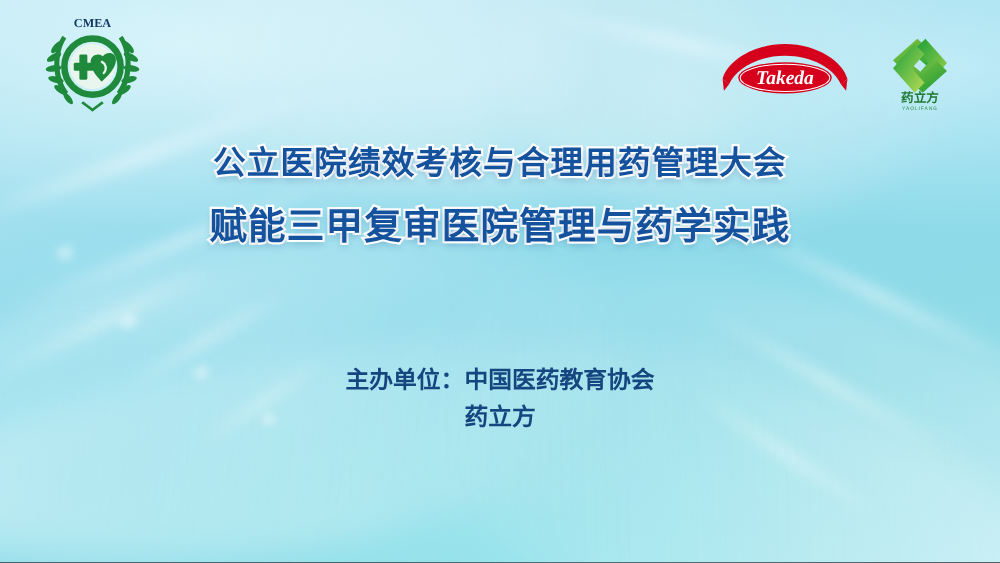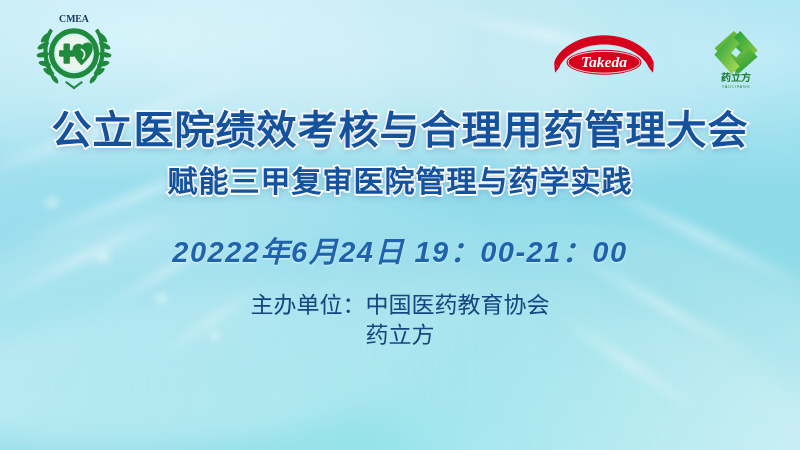--- a/index.html
+++ b/index.html
@@ -65,32 +65,32 @@
   .s9 { left:430px;  top:30px;  width:230px; height:10px; transform: rotate(12deg); }
 
   .dot {
     position:absolute; border-radius:50%;
     background: radial-gradient(circle, rgba(255,255,255,0.55), rgba(255,255,255,0) 70%);
     filter: blur(3px);
   }
 
   
   .logo-cmea { position:absolute; left:36px; top:12px; width:76px; height:78px; }
-  .logo-takeda { position:absolute; left:552px; top:32px; width:104px; height:48px; }
+  .logo-takeda { position:absolute; left:576px; top:32px; width:104px; height:48px; }
   .logo-yaolifang { position:absolute; left:700px; top:28px; width:72px; height:62px; }
 
   
   .title-block {
     position:absolute; left:0; right:0; top:106px;
     text-align:center;
   }
   .title-line {
     font-family: "Liberation Sans", "DejaVu Sans", sans-serif;
     font-weight: bold;
-    font-size: 40px;
+    font-size: 26px;
     line-height: 48px;
     letter-spacing: 1px;
     color: #14529e;
     -webkit-text-stroke: 3.5px #ffffff;
     paint-order: stroke fill;
     text-shadow:
        0 2px 0 rgba(255,255,255,0.95),
        0 3px 6px rgba(20,70,130,0.28);
     white-space: nowrap;
   }
@@ -109,22 +109,22 @@
     white-space: nowrap;
   }
 
   .org-block {
     position:absolute; left:0; right:0; top:290px;
     text-align:center;
   }
   .org-inner { display:inline-block; text-align:left; }
   .org-row {
     font-family: "Liberation Sans", "DejaVu Sans", sans-serif;
-    font-weight: normal;
-    font-size: 23px;
+    font-weight: bold;
+    font-size: 19px;
     line-height: 30px;
     color: #16467f;
     white-space: nowrap;
   }
   .org-label { display:inline-block; }
   .org-value { display:inline-block; }
   .org-row.indent .org-label { visibility:hidden; }
 </style>
 </head>
 <body>
@@ -247,21 +247,20 @@
       <text x="50" y="74" text-anchor="middle" font-family="Liberation Sans, DejaVu Sans, sans-serif" font-size="14" font-weight="bold" fill="#1f7a33">药立方</text>
       <text x="50" y="83" text-anchor="middle" font-family="Liberation Sans, DejaVu Sans, sans-serif" font-size="5.5" letter-spacing="1" fill="#2f8f42">YAOLIFANG</text>
     </svg>
   </div>
 
   <div class="title-block">
     <div class="title-line l1">公立医院绩效考核与合理用药管理大会</div>
     <div class="title-line l2">赋能三甲复审医院管理与药学实践</div>
   </div>
 
-  <div class="date-line">20222年6月24日  19：00-21：00</div>
 
   <div class="org-block">
     <div class="org-inner">
       <div class="org-row">
         <span class="org-label">主办单位：</span><span class="org-value">中国医药教育协会</span>
       </div>
       <div class="org-row indent">
         <span class="org-label">支持单位：</span><span class="org-value">药立方</span>
       </div>
     </div>

